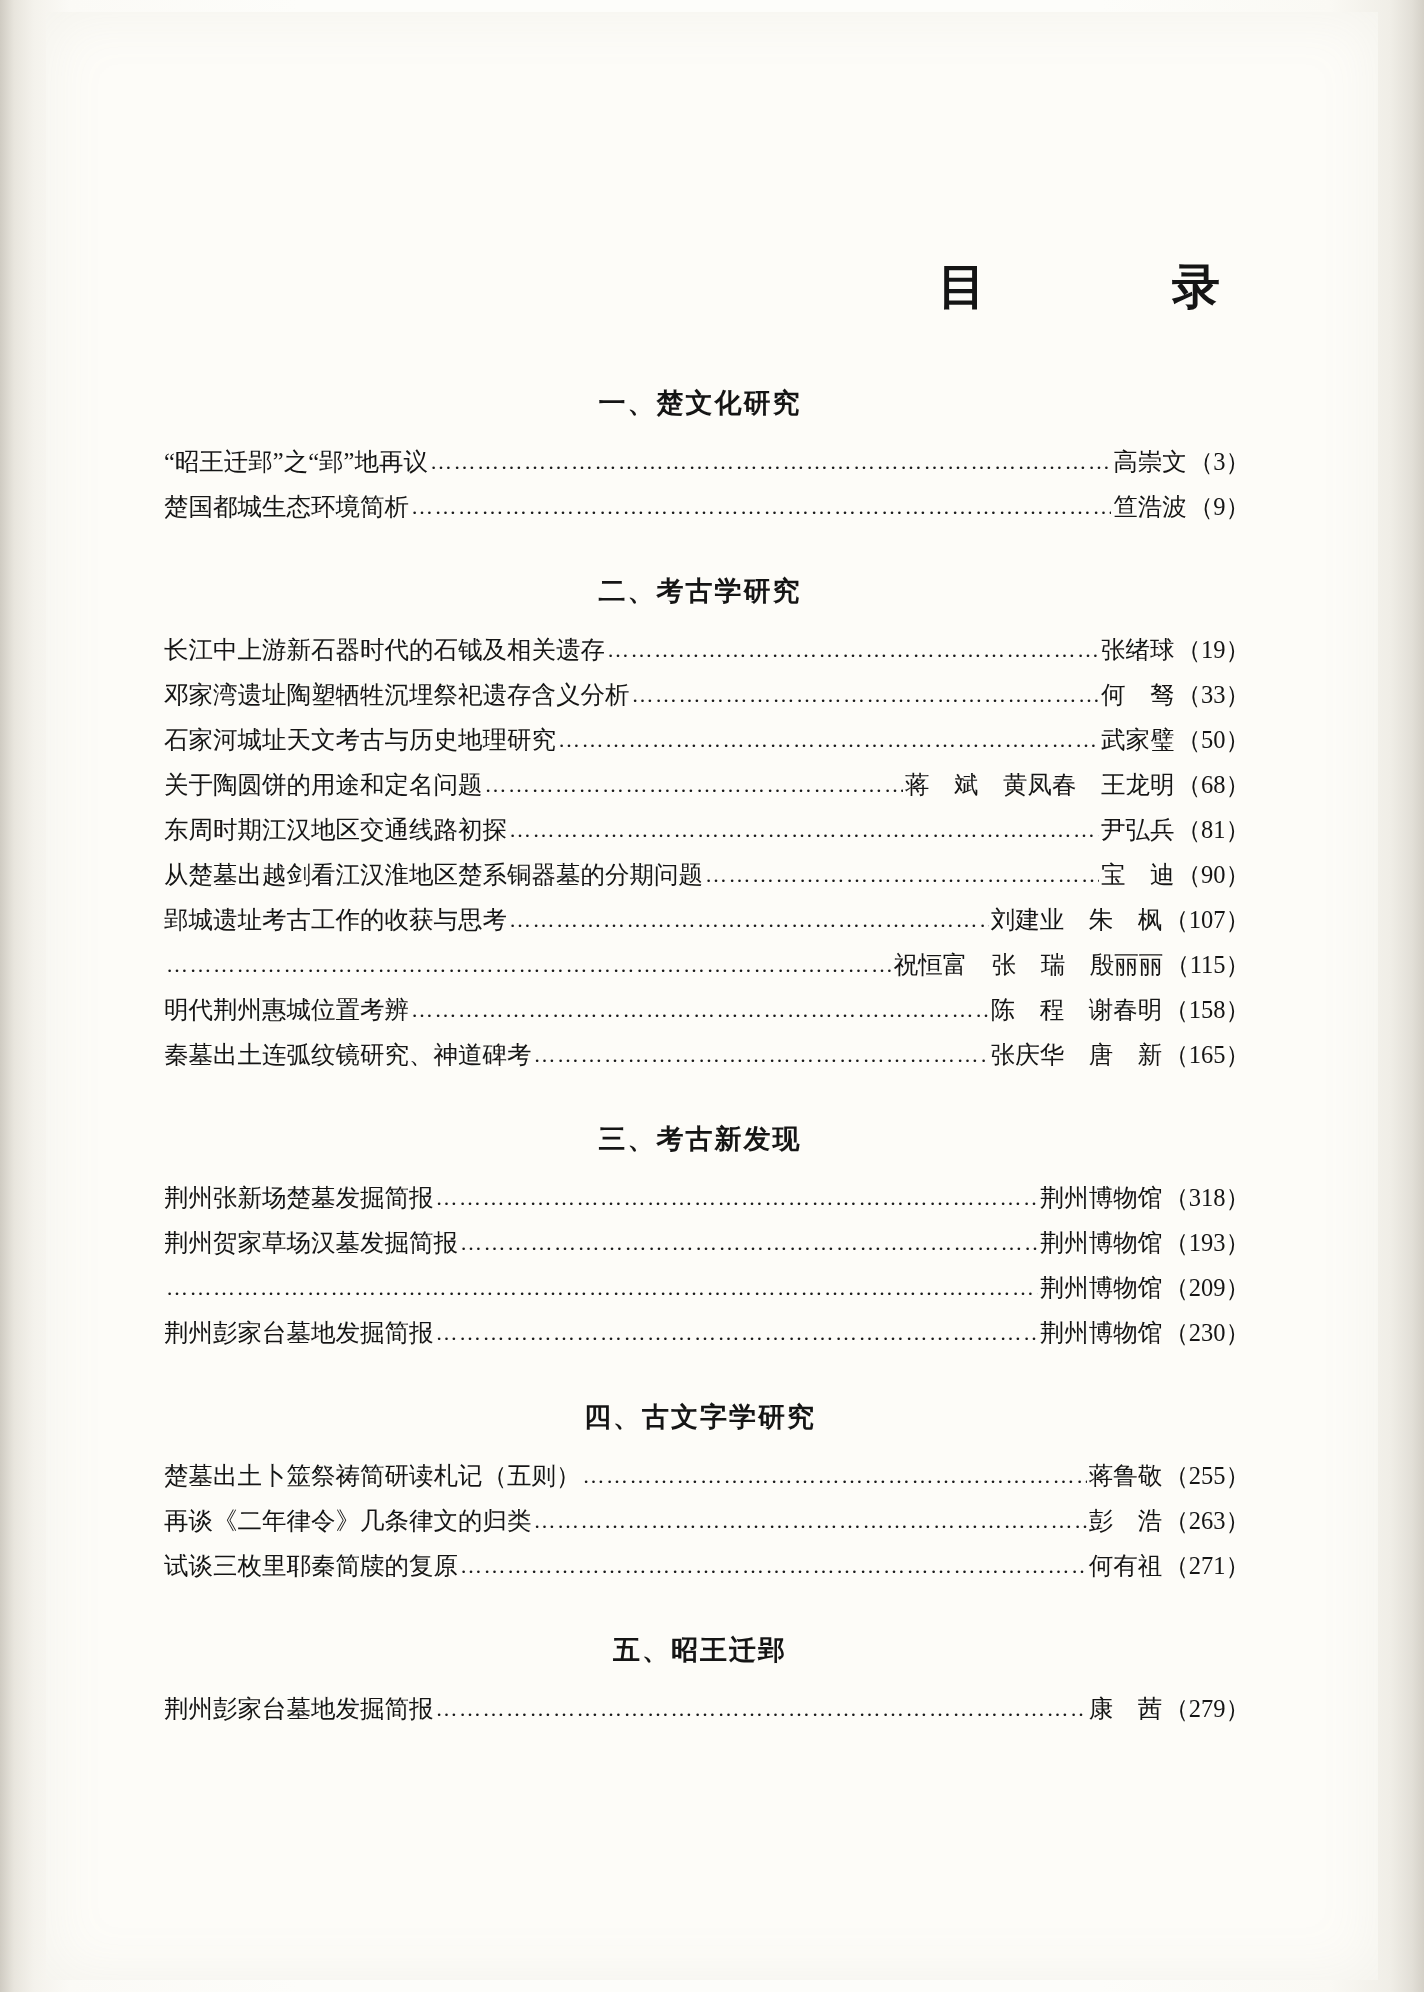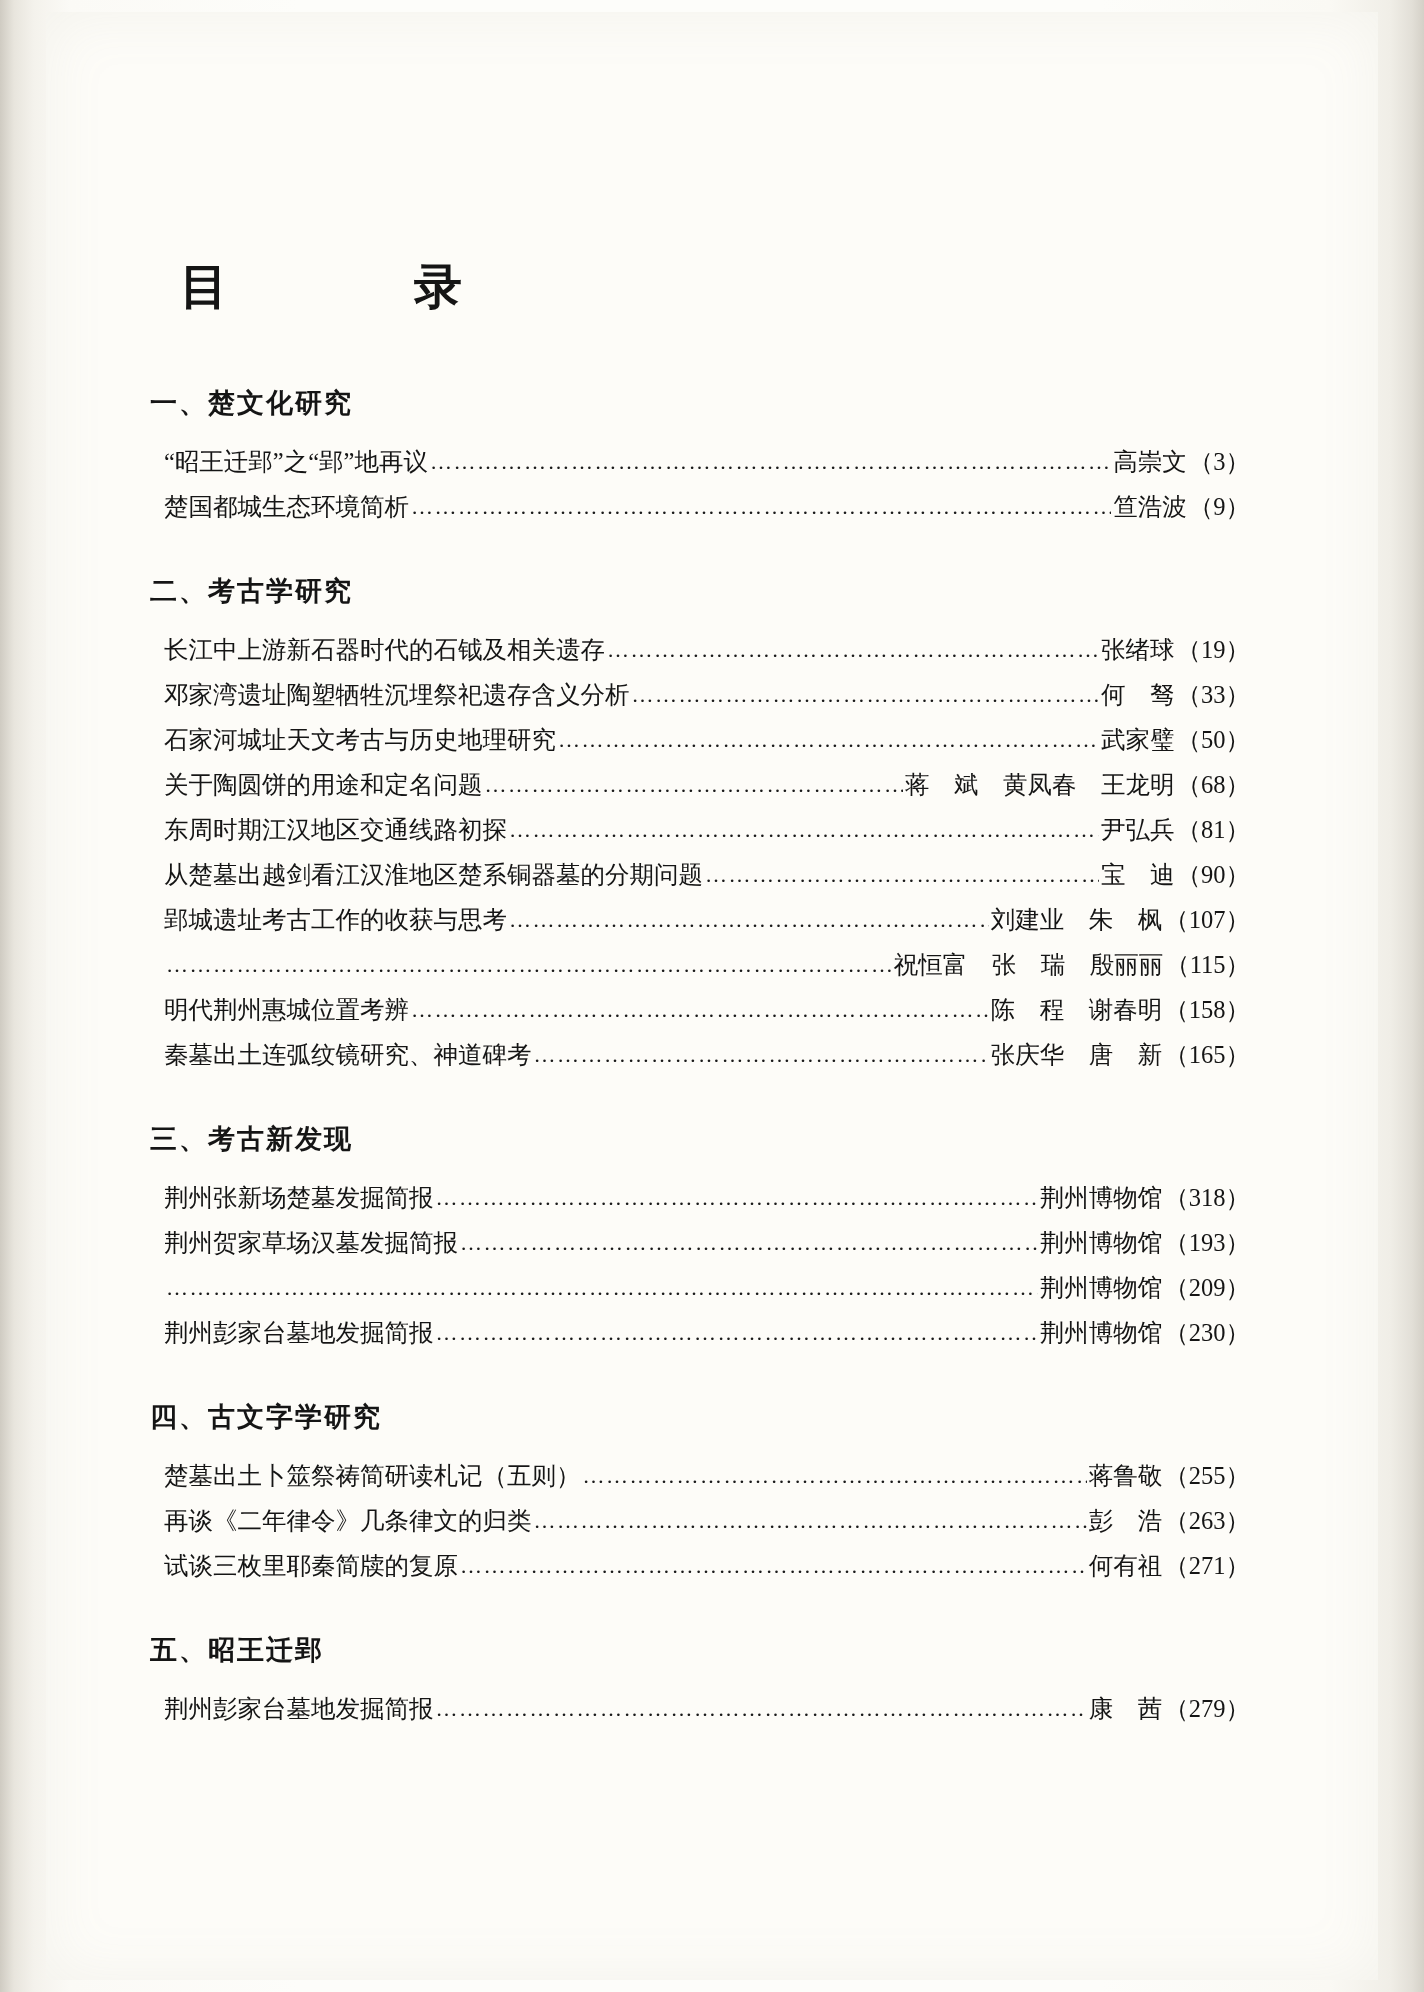--- a/index.html
+++ b/index.html
@@ -37,30 +37,30 @@
   }
   .content {
     position: absolute;
     left: 150px;
     top: 0;
     width: 1100px;
     height: 1992px;
     color: #151515;
   }
   .doc-title {
-    text-align: left;
+    text-align: right;
     font-size: 48px;
     letter-spacing: 30px;
     text-indent: 30px;
     font-weight: 700;
     margin-top: 255px;
     font-family: "DejaVu Serif", "Liberation Serif", serif;
   }
   .section-head {
-    text-align: left;
+    text-align: center;
     font-size: 27px;
     font-weight: 700;
     letter-spacing: 2px;
     margin-top: 44px;
     margin-bottom: 18px;
     font-family: "DejaVu Serif", "Liberation Serif", serif;
   }
   .section-head.s-first { margin-top: 66px; }
   .toc-list {
     margin: 0;

